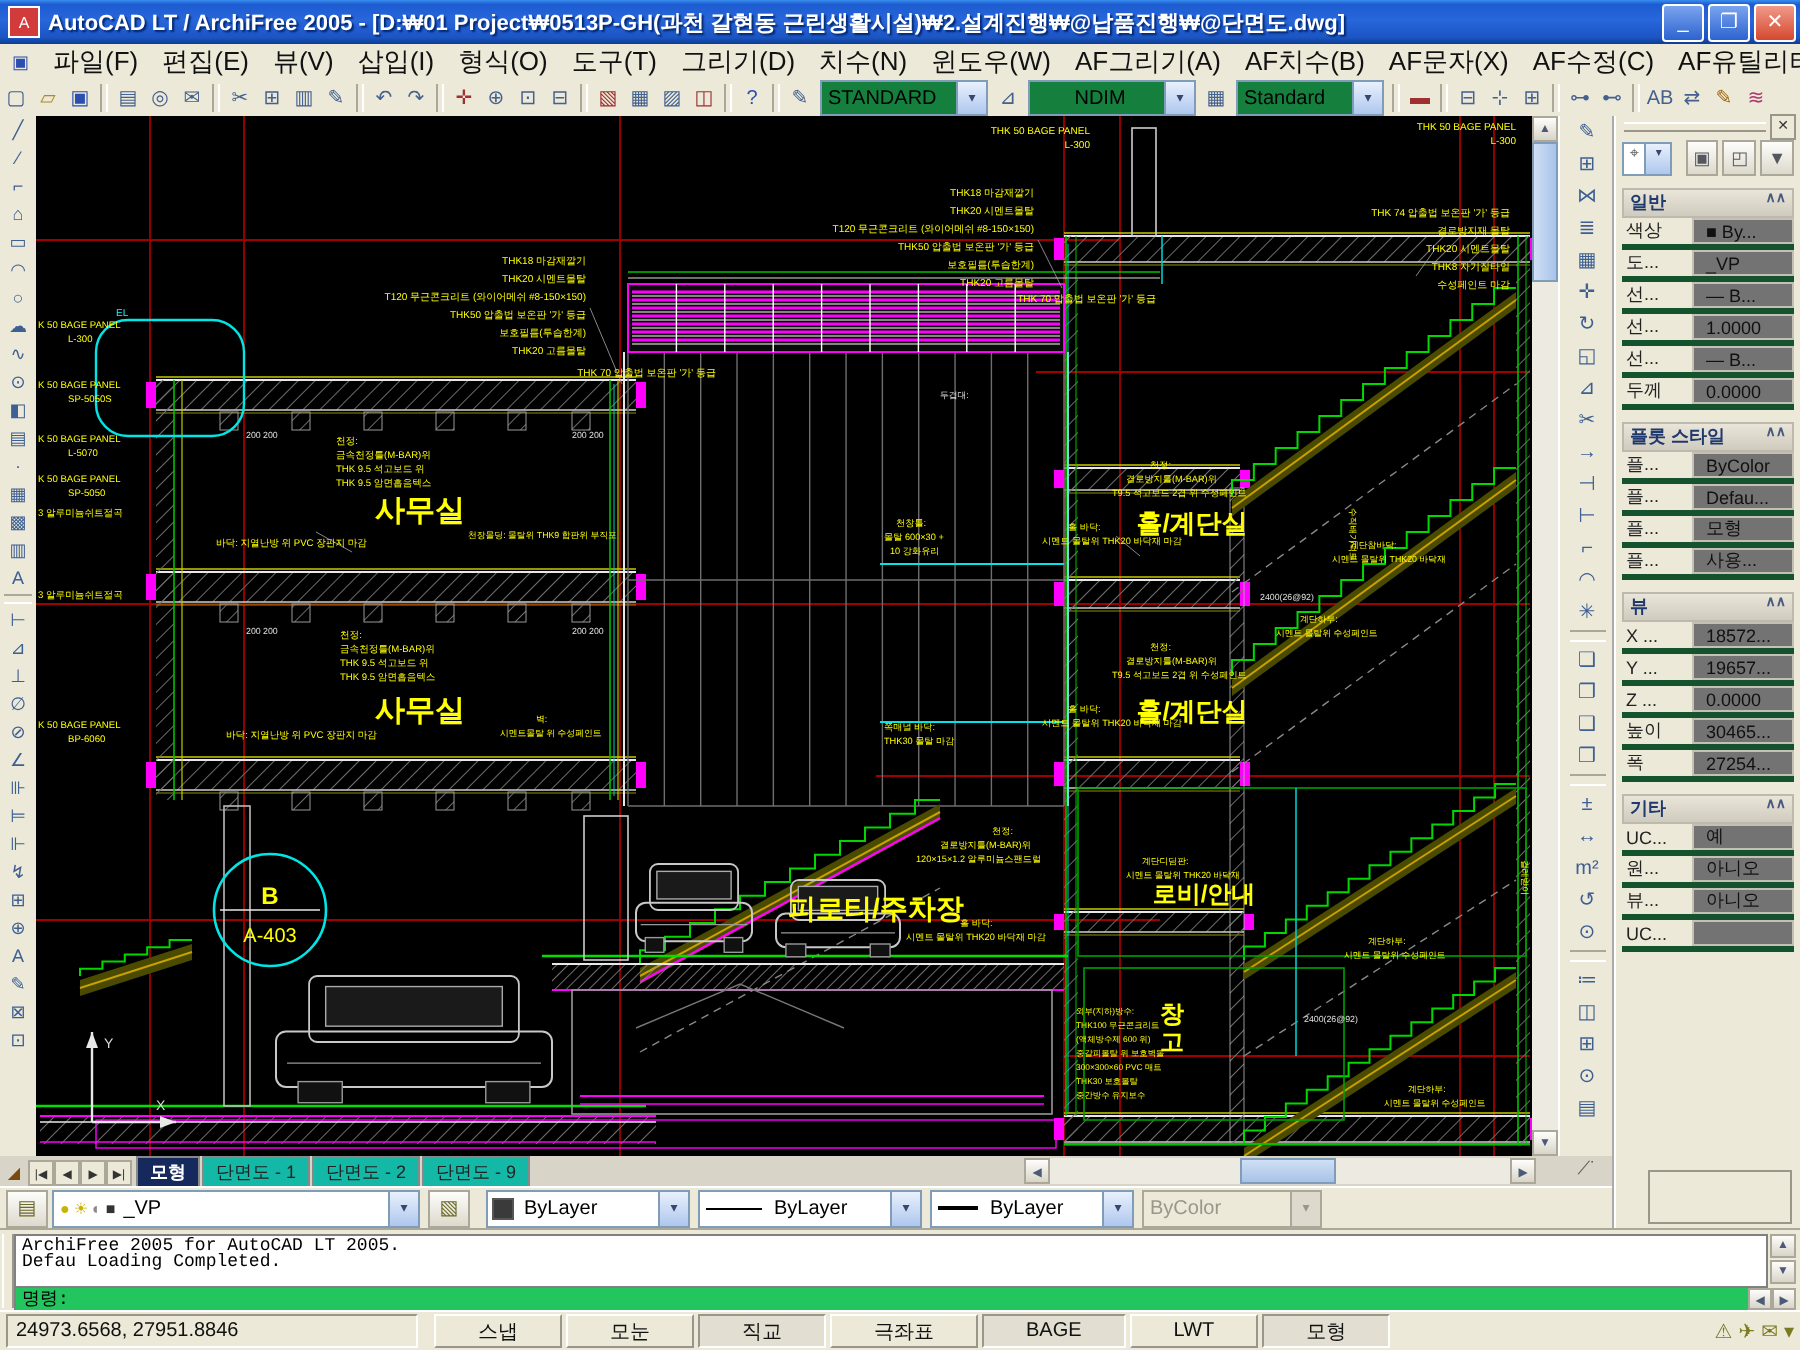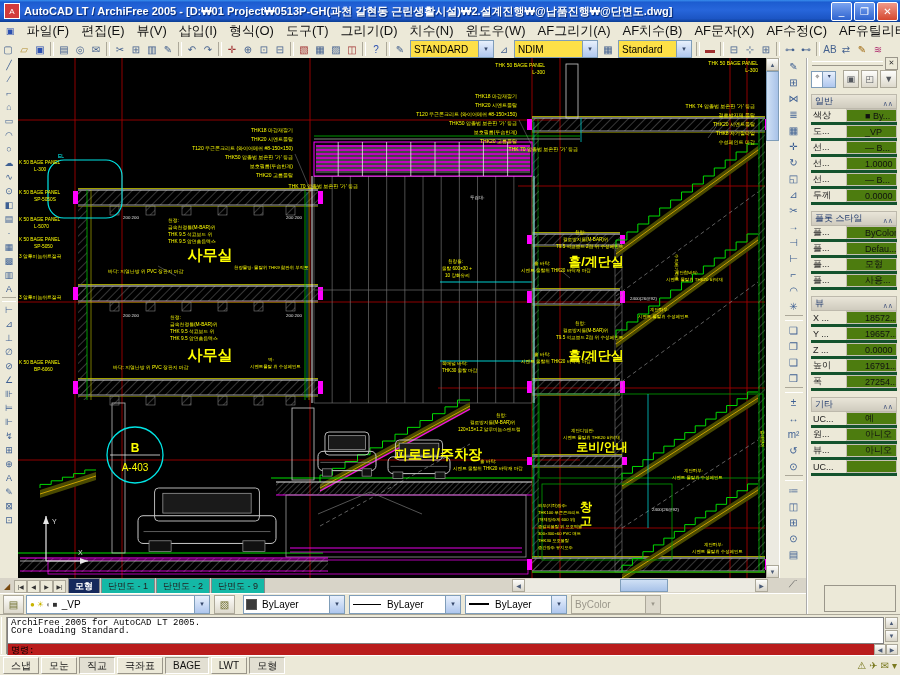--- a/index.html
+++ b/index.html
@@ -13,21 +13,21 @@
     background:linear-gradient(180deg,#7AA4F0,#2E63CF)}
   .winbtn.close{background:linear-gradient(180deg,#F09A8A,#D5482F)}
   
   #menubar{position:absolute;left:0;top:22px;width:900px;height:18px;background:#ECE9D8;border-bottom:1px solid #D8D4C8;display:flex;align-items:center}
   #menubar .mitem{padding:0 6px;font-size:13px;color:#111;white-space:nowrap}
   #menubar .spacer{flex:1}
   
   #toolbar{position:absolute;left:0;top:40px;width:900px;height:18px;background:#ECE9D8;display:flex;align-items:center;border-bottom:1px solid #fff}
   .tbtn{width:16px;height:16px;display:flex;align-items:center;justify-content:center;font-size:10px;color:#44618f;flex:0 0 auto}
   .tsep{width:2px;height:14px;border-left:1px solid #ACA899;border-right:1px solid #fff;margin:0 2px;flex:0 0 auto}
-  .combo{height:16px;border:1px solid #7F9DB9;background:#fde047;display:flex;align-items:center;font-size:10px;color:#000;flex:0 0 auto;margin:0 2px}
+  .combo{height:16px;border:1px solid #7F9DB9;background:#15803d;display:flex;align-items:center;font-size:10px;color:#000;flex:0 0 auto;margin:0 2px}
   .combo .cval{flex:1;padding-left:3px;white-space:nowrap;overflow:hidden}
   .combo .darr{width:14px;height:100%;border-left:1px solid #7F9DB9;background:linear-gradient(180deg,#E8F0FC,#AFC7EE);display:flex;align-items:center;justify-content:center;font-size:7px;color:#36486b}
   
   #lefttb{position:absolute;left:0;top:58px;width:18px;height:520px;background:#ECE9D8;border-right:1px solid #ACA899;display:flex;flex-direction:column;align-items:center}
   #lefttb .sbtn{width:16px;height:14px;display:flex;align-items:center;justify-content:center;font-size:9px;color:#3d5f93}
   #lefttb .ssep{width:14px;height:3px;border-top:1px solid #ACA899;border-bottom:1px solid #fff;margin:1px 0}
   #modtb{position:absolute;left:779px;top:58px;width:27px;height:520px;background:#ECE9D8;border-left:1px solid #fff;display:flex;flex-direction:column;align-items:center}
   #modtb .sbtn{width:22px;height:16px;display:flex;align-items:center;justify-content:center;font-size:10px;color:#3d5f93}
   #modtb .ssep{width:18px;height:4px;border-top:1px solid #ACA899;border-bottom:1px solid #fff;margin:1px 0}
   
@@ -41,25 +41,25 @@
   #palette{position:absolute;left:806px;top:58px;width:94px;height:556px;background:#ECE9D8;border-left:2px groove #fff;box-sizing:border-box}
   #palette .grip{height:10px;display:flex;align-items:center;padding:0 2px}
   #palette .grip .bar{flex:1;height:3px;border-top:1px solid #fff;border-bottom:1px solid #9a968a;margin:0 2px}
   #palette .grip .x{width:11px;height:11px;border:1px solid #9a968a;background:#ECE9D8;font-size:7px;display:flex;align-items:center;justify-content:center;color:#333}
   #palette .phead{display:flex;align-items:center;gap:2px;padding:2px 3px 4px 3px}
   #palette .pcombo{width:30px;height:15px;border:1px solid #7F9DB9;background:#fff;display:flex}
   #palette .pcombo .i{flex:1;font-size:8px;color:#666;text-align:center}
   #palette .pcombo .d{width:12px;background:linear-gradient(180deg,#E8F0FC,#AFC7EE);border-left:1px solid #7F9DB9;font-size:6px;text-align:center;color:#36486b}
   #palette .pbtn{width:19px;height:16px;border:1px solid #ACA899;background:linear-gradient(180deg,#FDFDFB,#DDD9CC);font-size:9px;display:flex;align-items:center;justify-content:center;color:#54585e}
   .psec{margin:2px 3px 6px 3px}
-  .psec .phdr{height:13px;background:linear-gradient(180deg,#E9E5D8,#CFCBBE);border:1px solid #BDB9AC;display:flex;align-items:flex-end;font-size:9px;font-weight:normal;color:#203a6e;padding:0 3px}
+  .psec .phdr{height:13px;background:linear-gradient(180deg,#E9E5D8,#CFCBBE);border:1px solid #BDB9AC;display:flex;align-items:flex-start;font-size:9px;font-weight:bold;color:#203a6e;padding:0 3px}
   .psec .phdr .chev{margin-left:auto;font-size:7px;color:#4a5a80}
   .prow{display:flex;height:13px;border-bottom:3px solid #14532d}
   .prow .pl{width:33px;font-size:9px;color:#222;display:flex;align-items:center;padding-left:2px;background:#ECE9D8;overflow:hidden;white-space:nowrap}
-  .prow .pv{flex:1;font-size:9px;color:#111;background:#4d7c0f;border:1px solid #C4C0B4;display:flex;align-items:center;padding-left:18px;overflow:hidden;white-space:nowrap}
+  .prow .pv{flex:1;font-size:9px;color:#111;background:#737373;border:1px solid #C4C0B4;display:flex;align-items:center;padding-left:6px;overflow:hidden;white-space:nowrap}
   #palette .pbox{position:absolute;left:16px;top:527px;width:70px;height:25px;border:1px solid #9a968a;background:#ECE9D8}
   
   #tabrow{position:absolute;left:0;top:578px;width:806px;height:15px;background:#D8D4C8;display:flex;align-items:flex-end}
   #tabrow .tnav{width:13px;height:13px;background:#ECE9D8;border:1px solid #ACA899;box-sizing:border-box;font-size:6px;display:flex;align-items:center;justify-content:center;color:#333}
   #tabrow .tico{width:14px;height:13px;display:flex;align-items:center;justify-content:center;font-size:8px;color:#7a4a10}
   .tab{height:14px;padding:0 6px;border:1px solid #888;border-bottom:none;font-size:9px;display:flex;align-items:center;background:#14b8a6;color:#222;margin-right:1px;white-space:nowrap}
   .tab.active{background:#15295c;color:#fff;font-weight:bold}
   #hscroll{position:absolute;left:512px;top:1px;width:256px;height:13px;background:#ECEAE1;display:flex}
   #hscroll .sarrow{width:13px;height:13px;font-size:6px}
   #hscroll .track{position:relative;flex:1}
@@ -75,27 +75,27 @@
   .lcombo.disabled{background:#ECE9D8;color:#9a968a;border-color:#ACA899}
   .lcombo.disabled .darr{background:#DDD9CC;color:#9a968a;border-color:#ACA899}
   .swatch{width:9px;height:9px;background:#3a3a3a;border:1px solid #555;margin:0 2px;flex:0 0 auto}
   .ltline{width:28px;height:1px;background:#000;margin:0 3px;flex:0 0 auto}
   
   #cmdwin{position:absolute;left:0;top:614px;width:900px;height:41px;background:#ECE9D8;border-top:1px solid #ACA899;box-sizing:border-box}
   #cmdwin .drag{position:absolute;left:1px;top:2px;width:4px;height:37px;border-left:1px solid #fff;border-right:1px solid #9a968a}
   #cmdwin .txtarea{position:absolute;left:7px;top:2px;right:16px;height:25px;background:#fff;border:1px solid #808080;font-family:"Liberation Mono",monospace;font-size:9px;line-height:8.4px;color:#000;padding:1px 3px;overflow:hidden}
   #cmdwin .vsb{position:absolute;right:2px;top:2px;width:13px;height:25px;background:#ECEAE1}
   #cmdwin .vsb .sarrow{height:12px}
-  #cmdwin .promptrow{position:absolute;left:7px;right:16px;top:28px;height:12px;background:#b91c1c;border:1px solid #808080;font-family:"Liberation Mono",monospace;font-size:9px;display:flex;align-items:center;padding-left:3px}
+  #cmdwin .promptrow{position:absolute;left:7px;right:16px;top:28px;height:12px;background:#22c55e;border:1px solid #808080;font-family:"Liberation Mono",monospace;font-size:9px;display:flex;align-items:flex-end;padding-left:3px}
   #cmdwin .mini{position:absolute;right:2px;top:29px;display:flex}
   #cmdwin .mini .sarrow{width:12px;height:11px}
   
   #statusbar{position:absolute;left:0;top:655px;width:900px;height:20px;background:#ECE9D8;border-top:1px solid #fff;display:flex;align-items:center;padding:0 3px;box-sizing:border-box}
   #statusbar .coords{width:200px;height:15px;border:1px solid;border-color:#9a968a #fff #fff #9a968a;font-size:10px;display:flex;align-items:center;padding-left:4px;color:#111;margin-right:8px}
-  .stbtn{height:15px;padding:0 7px;font-size:10px;display:flex;align-items:center;margin-right:2px;border:1px solid;border-color:#fff #9a968a #9a968a #fff;color:#111}
+  .stbtn{height:15px;padding:0 21px;font-size:10px;display:flex;align-items:center;margin-right:2px;border:1px solid;border-color:#fff #9a968a #9a968a #fff;color:#111}
   .stbtn.pressed{border-color:#9a968a #fff #fff #9a968a;background:#E2DfD2}
   #statusbar .tray{margin-left:auto;display:flex;align-items:center;gap:3px;font-size:10px}
   #statusbar .tray .ti{color:#7a7a20}
 </style>
 </head>
 <body>
 
 <div id="titlebar">
   <div class="appicon">A</div>
   <span class="ttl">AutoCAD LT / ArchiFree 2005 - [D:₩01 Project₩0513P-GH(과천 갈현동 근린생활시설)₩2.설계진행₩@납품진행₩@단면도.dwg]</span>
@@ -154,21 +154,21 @@
     <span class="tbtn" style="color: rgb(160, 48, 48);">◫</span>
     <span class="tsep"></span>
     <span class="tbtn" style="color: rgb(42, 79, 176);">?</span>
     <span class="tsep"></span>
     <span class="tbtn">✎</span>
     <div class="combo" style="width: 82px;">
       <span class="cval">STANDARD</span>
       <span class="darr">▾</span>
     </div>
     <span class="tbtn">⊿</span>
-    <div class="combo" style="width: 82px;">
+    <div class="combo" style="width: 82px; text-align: center;">
       <span class="cval">NDIM</span>
       <span class="darr">▾</span>
     </div>
     <span class="tbtn">▦</span>
     <div class="combo" style="width: 72px;">
       <span class="cval">Standard</span>
       <span class="darr">▾</span>
     </div>
     <span class="tsep"></span>
     <span class="tbtn" style="color: rgb(160, 48, 48);">▬</span>
@@ -686,21 +686,21 @@
         <div class="prow">
           <span class="pl">Y ...</span>
           <span class="pv">19657...</span>
         </div>
         <div class="prow">
           <span class="pl">Z ...</span>
           <span class="pv">0.0000</span>
         </div>
         <div class="prow">
           <span class="pl">높이</span>
-          <span class="pv">16791...</span>
+          <span class="pv">30465...</span>
         </div>
         <div class="prow">
           <span class="pl">폭</span>
           <span class="pv">27254...</span>
         </div>
       </div>
       <div class="psec">
         <div class="phdr">기타<span class="chev">∧∧</span></div>
         <div class="prow">
           <span class="pl">UC...</span>
@@ -779,36 +779,37 @@
   <div class="lcombo disabled" style="width:88px">
     <span class="cval">ByColor</span>
     <span class="darr">▾</span>
   </div>
 </div>
 
 <div id="cmdwin">
   <div class="drag"></div>
   <div class="txtarea" id="cmdlines">
       <div>ArchiFree 2005 for AutoCAD LT 2005.</div>
-      <div>Core Loading Standard.</div>
+      <div>Defau Loading Completed.</div>
     </div>
   <div class="vsb">
     <div class="sarrow">▲</div>
     <div class="sarrow" style="margin-top:1px">▼</div>
   </div>
   <div class="promptrow">
     <span>명령:</span>
   </div>
   <div class="mini">
     <div class="sarrow">◀</div>
     <div class="sarrow">▶</div>
   </div>
 </div>
 
 <div id="statusbar">
+  <div class="coords">24973.6568, 27951.8846</div>
   <span id="stbtns" style="display:flex">
       <span class="stbtn">스냅</span>
       <span class="stbtn">모눈</span>
       <span class="stbtn pressed">직교</span>
       <span class="stbtn">극좌표</span>
       <span class="stbtn pressed">BAGE</span>
       <span class="stbtn">LWT</span>
       <span class="stbtn pressed">모형</span>
     </span>
   <div class="tray" id="sttray">

